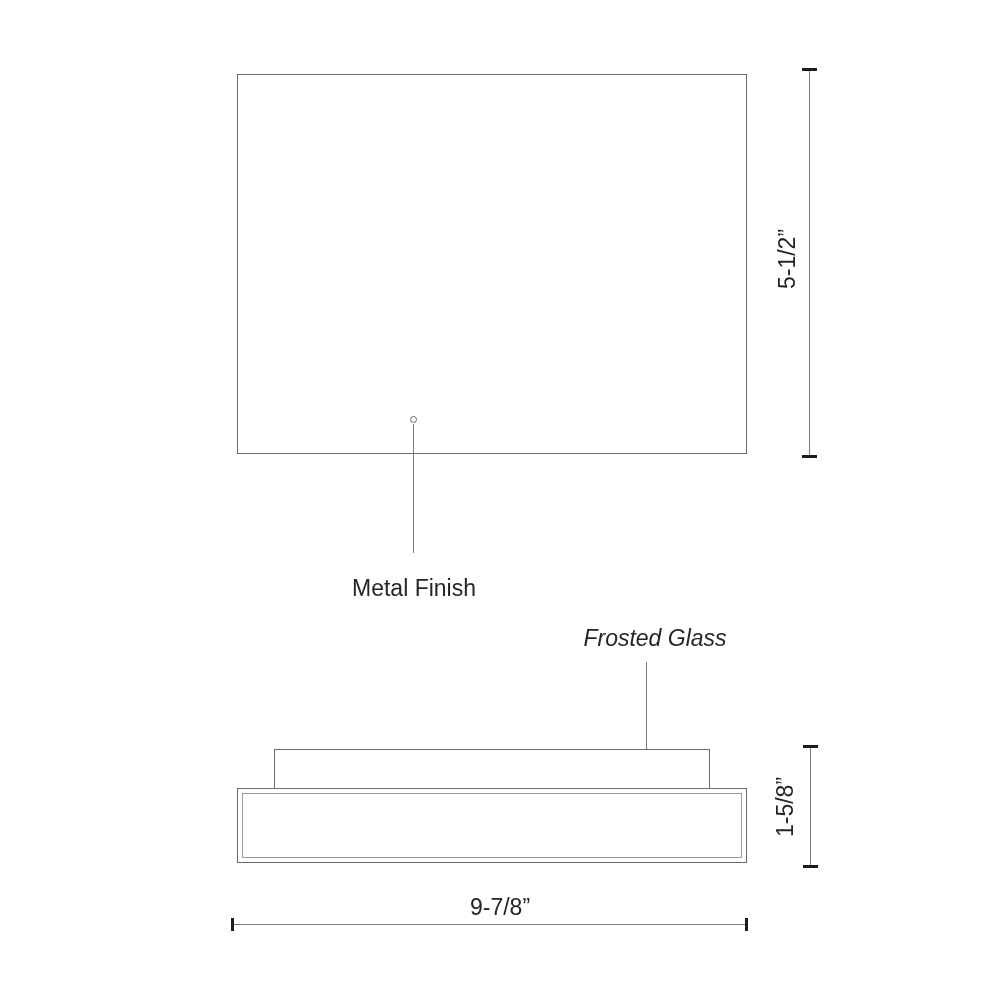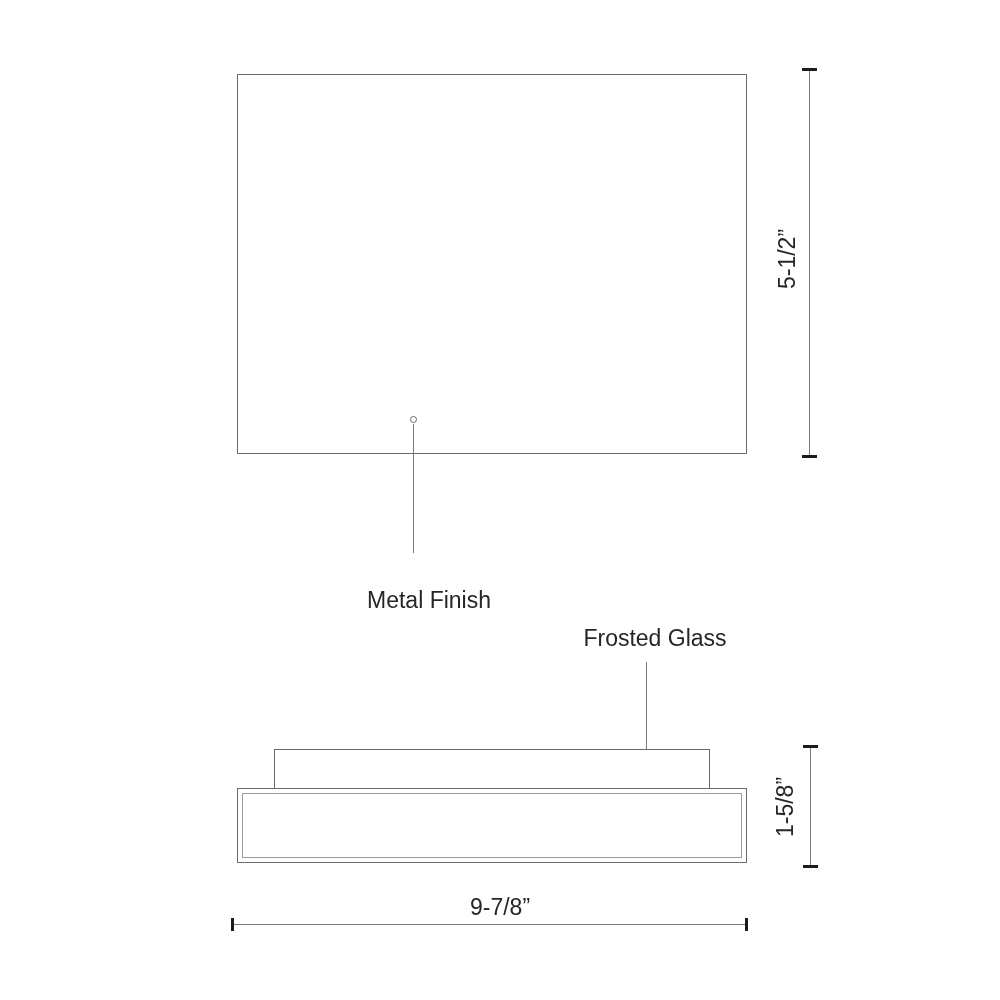--- a/index.html
+++ b/index.html
@@ -79,25 +79,25 @@
   <div>
     <div class="vline" style="left:809px; top:69px; height:388px;"></div>
     <div class="tick-h" style="left:802px; top:68px;"></div>
     <div class="tick-h" style="left:802px; top:455px;"></div>
     <div class="label rot" style="left:788px; top:259px;">5-1/2”</div>
   </div>
 
   <div>
     <div class="dot" style="left:410px; top:416px;"></div>
     <div class="vline" style="left:413px; top:424px; height:129px;"></div>
-    <div class="label" style="left:429px; top:576px;margin-top:12px;">Metal Finish</div>
+    <div class="label" style="left:414px; top:576px;">Metal Finish</div>
   </div>
 
   <div>
-    <div class="label" style="left:655px; top:626px;">Frosted Glass</div>
+    <div class="label" style="left:655px; top:626px;font-style:italic;">Frosted Glass</div>
     <div class="vline" style="left:646px; top:662px; height:158px;"></div>
     <div class="dot" style="left:642px; top:820px;"></div>
   </div>
 
   <div>
     <div class="rect" style="left:274px; top:749px; width:436px; height:40px;"></div>
     <div class="rect" style="left:237px; top:788px; width:510px; height:75px;"></div>
     <div class="rect inner" style="left:242px; top:793px; width:500px; height:65px;"></div>
   </div>
 

